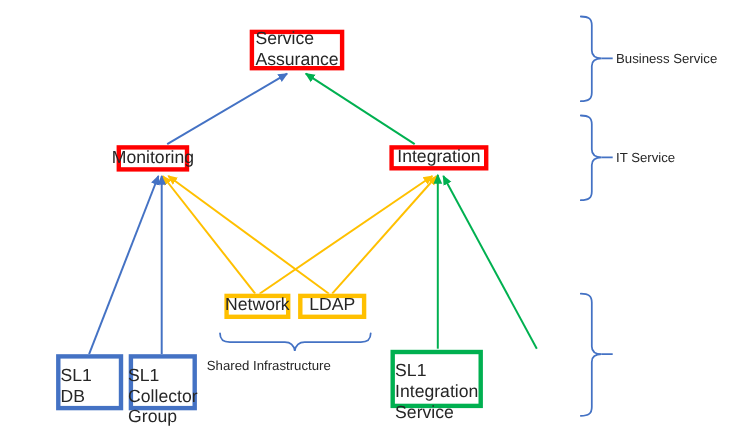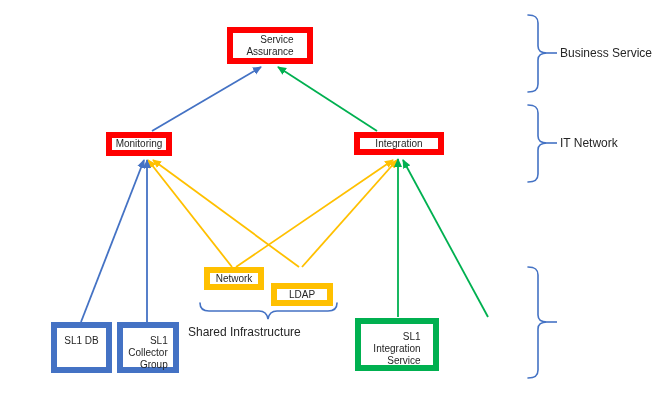--- a/index.html
+++ b/index.html
@@ -12,27 +12,27 @@
     overflow: hidden;
   }
   .connector-layer {
     position: absolute;
     left: 0; top: 0;
     width: 664px; height: 400px;
   }
   .node {
     position: absolute;
     background: #ffffff;
-    border: 6px solid #4d7c0f;
+    border: 4px solid #4d7c0f;
     box-sizing: border-box;
     display: flex;
     align-items: center;
     justify-content: center;
-    text-align: right;
-    font-size: 10px;
+    text-align: left;
+    font-size: 16px;
     line-height: 1.18;
     color: #262626;
   }
   .node span { white-space: pre-line; }
   .node.top-align { align-items: flex-start; padding-top: 7px; }
   .group-label {
     position: absolute;
     font-size: 12px;
     color: #262626;
     white-space: nowrap;
@@ -92,21 +92,21 @@
   </div>
 
   <div class="node" style="left: 354px; top: 132px; width: 90px; height: 23px; border-color: rgb(255, 0, 0);">
     <span>Integration</span>
   </div>
 
   <div class="node" style="left: 204px; top: 267px; width: 60px; height: 23px; border-color: rgb(255, 192, 0);">
     <span>Network</span>
   </div>
 
-  <div class="node" style="left: 271px; top: 267px; width: 62px; height: 23px; border-color: rgb(255, 192, 0); margin-top: 16px;">
+  <div class="node" style="left: 271px; top: 267px; width: 62px; height: 23px; border-color: rgb(255, 192, 0);">
     <span>LDAP</span>
   </div>
 
   <div class="node top-align" style="left: 51px; top: 322px; width: 61px; height: 51px; border-color: rgb(68, 114, 196);">
     <span>SL1 DB</span>
   </div>
 
   <div class="node top-align" style="left: 117px; top: 322px; width: 62px; height: 51px; border-color: rgb(68, 114, 196);">
     <span>SL1
 Collector
@@ -115,18 +115,18 @@
 
   <div class="node top-align" style="left: 355px; top: 318px; width: 84px; height: 53px; border-color: rgb(0, 176, 80);">
     <span>SL1
 Integration
 Service</span>
   </div>
 
 
   <div class="group-label" style="left:560px; top:46px;">Business Service</div>
 
-  <div class="group-label" style="left:560px; top:136px;">IT Network</div>
+  <div class="group-label" style="left:560px; top:136px;">IT Service</div>
 
 
   <div class="group-label centered" style="left:188px; top:325px; width:160px;">Shared Infrastructure</div>
 
 </div>
 
 </body></html>

